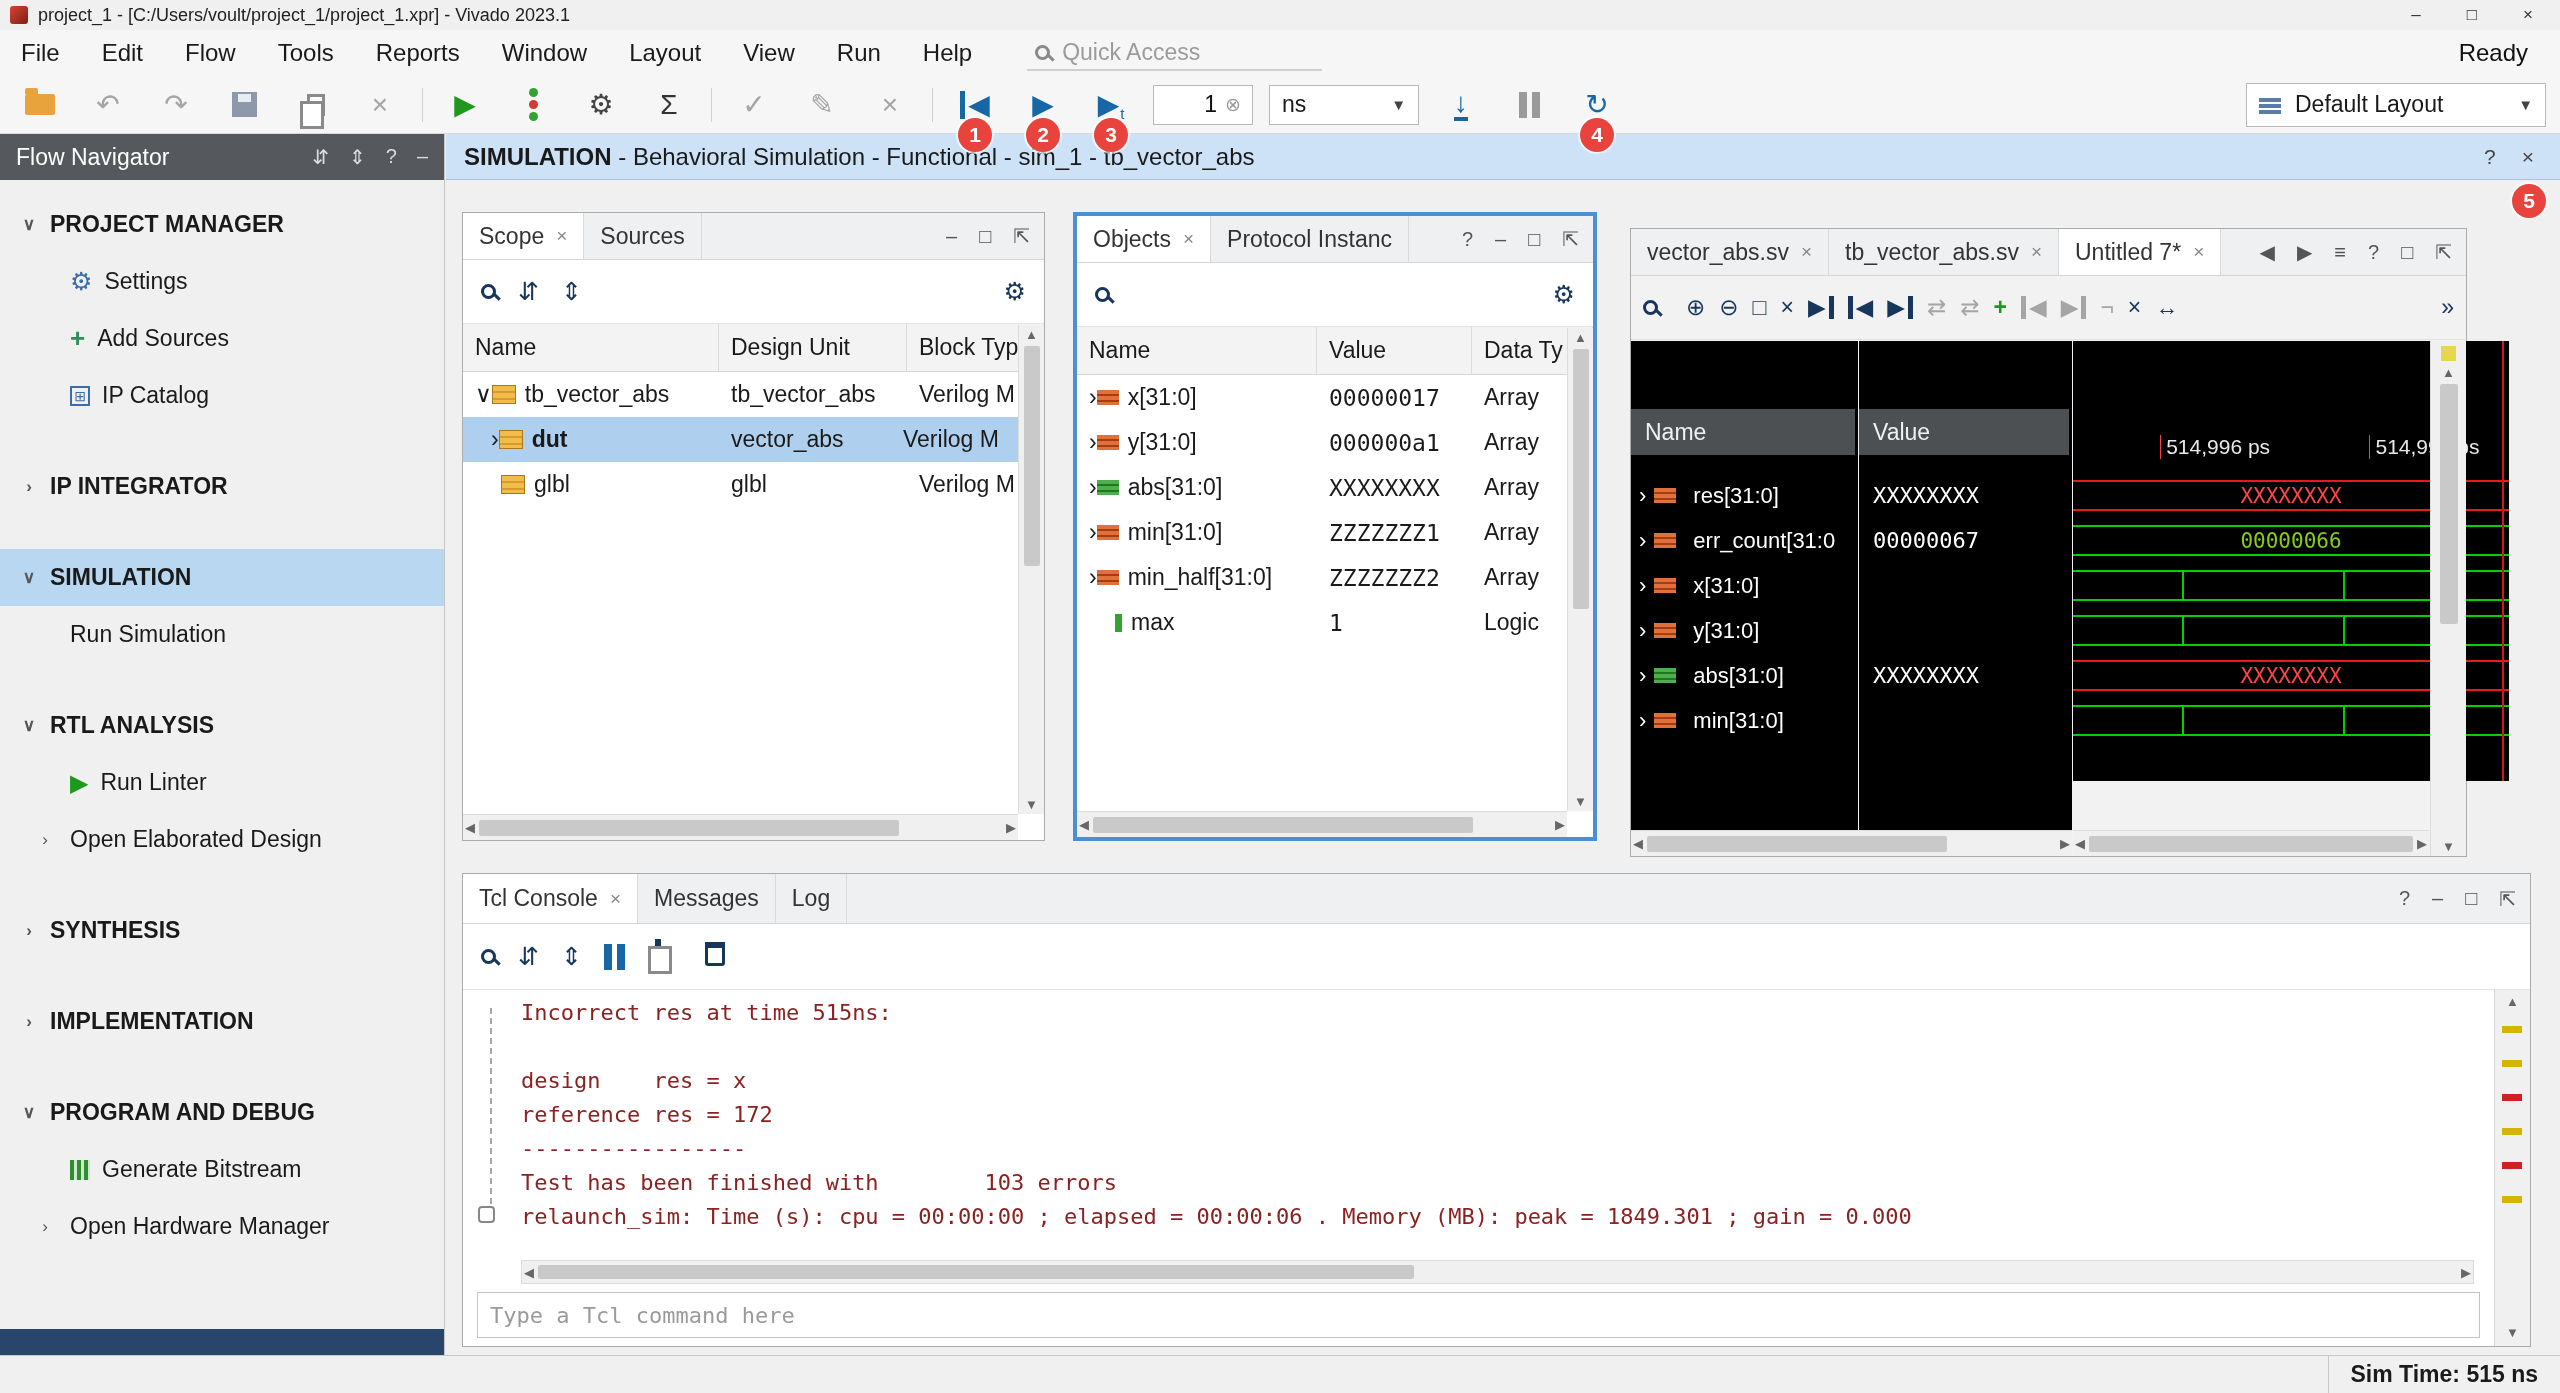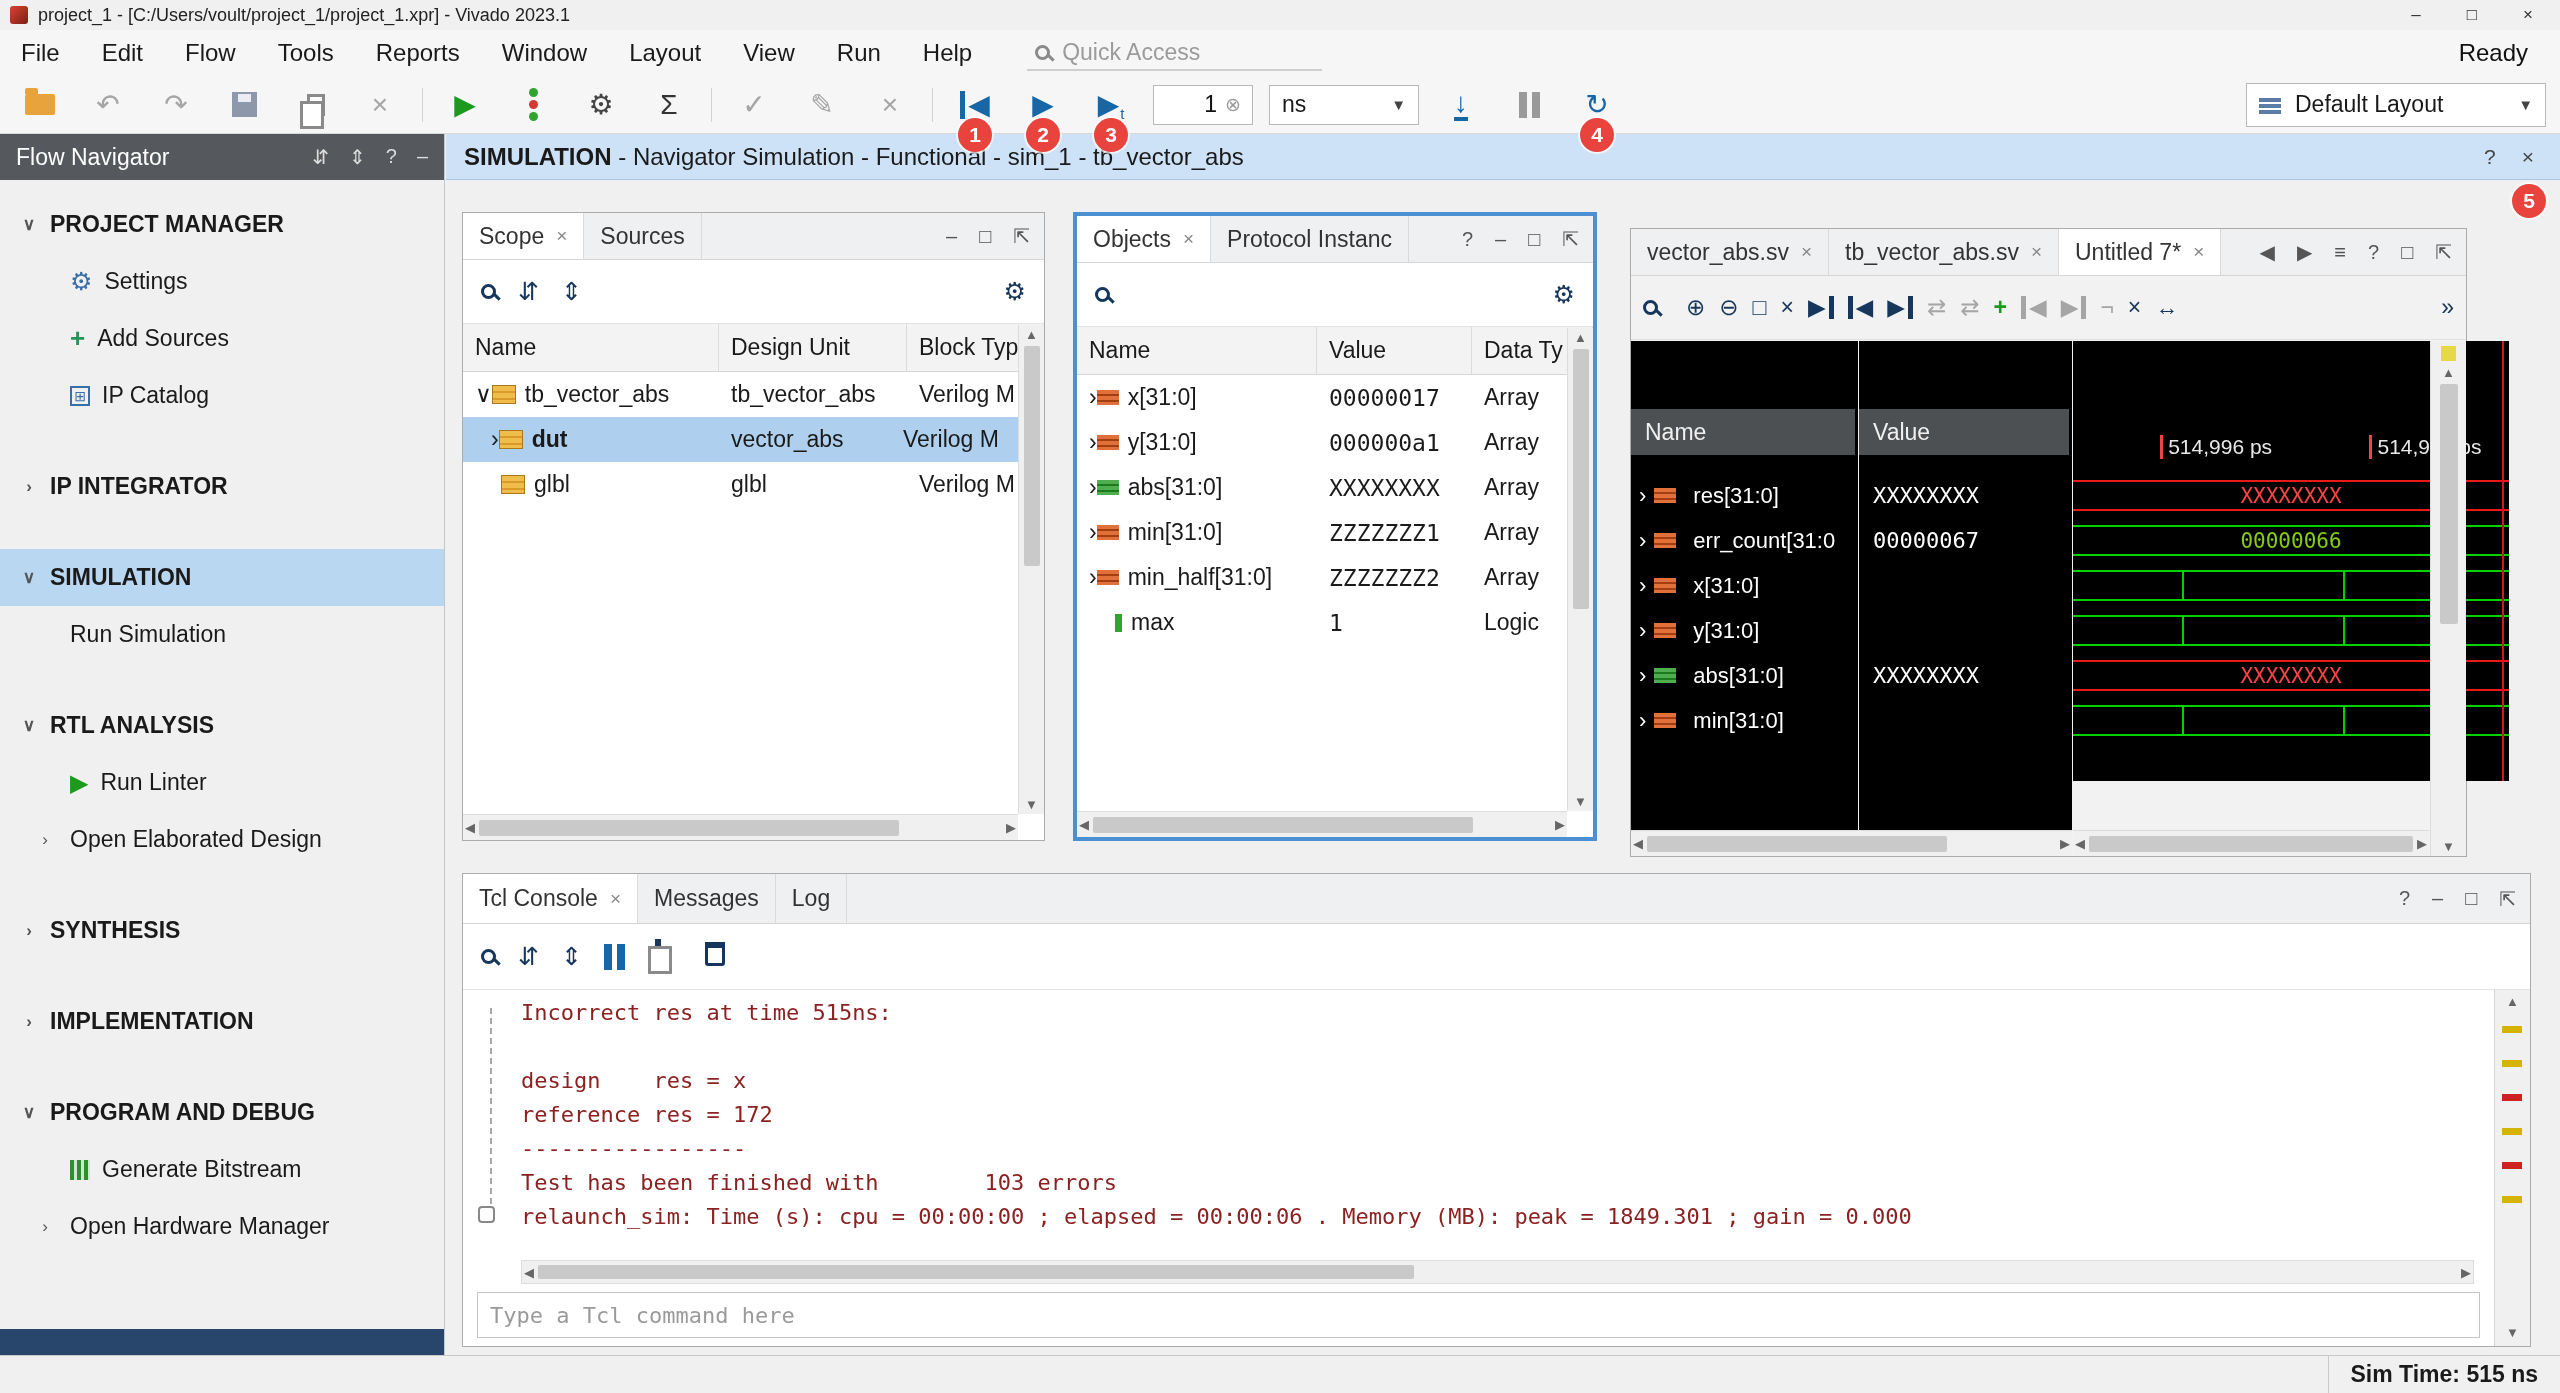--- a/index.html
+++ b/index.html
@@ -104,21 +104,21 @@
 .vscroll{position:absolute;width:26px;background:#f0f0f0;border-left:1px solid #dcdcdc;display:flex;flex-direction:column;align-items:center;gap:4px;padding:2px 0}
 .sarrow{color:#666;font-size:13px;flex:none}
 .sthumb{background:#c9c9c9;border-radius:2px}
 
 
 .wavebody{position:absolute;left:0;right:0;top:112px;bottom:0;background:#f2f2f2}
 .wcol{position:absolute;top:0;background:#000;color:#fff}
 .whead{position:absolute;left:0;right:3px;top:68px;height:46px;background:#4c5052;display:flex;align-items:center;padding-left:14px;font-size:23px;color:#f0f0f0}
 .wrow{position:absolute;left:0;right:0;height:45px;display:flex;align-items:center;gap:8px;padding-left:8px;font-size:22px;white-space:nowrap;overflow:hidden}
 .wcanvas{position:absolute;left:442px;top:0;width:436px;height:440px;background:#000;overflow:hidden}
-.tmark{position:absolute;top:94px;color:#e8e8e8;font-size:21px;border-left:3px solid #ef4444;padding-left:5px}
+.tmark{position:absolute;top:94px;color:#e8e8e8;font-size:21px;border-left:1px solid #ef4444;padding-left:5px}
 .crow{position:absolute;left:0;width:100%;height:45px}
 .bus{position:absolute;left:0;right:0;top:7px;bottom:7px;border-top:2px solid #00cf00;border-bottom:2px solid #00cf00;display:flex;align-items:center;justify-content:center;font-size:21px;color:#84cc16;font-family:"DejaVu Sans Mono",monospace}
 .bus.red{border-color:#e81a1a;color:#ff4545}
 .vtr{position:absolute;top:7px;bottom:7px;width:2px;background:#00cf00}
 .cursorline{position:absolute;top:0;bottom:0;width:2px;background:#cf1a1a;right:5px}
 .ymark{width:15px;height:15px;background:#e6d84a;margin:3px auto 0}
 
 
 .conbody{position:absolute;left:0;right:36px;top:116px;bottom:0;background:#fff}
 .conline{position:absolute;left:58px;right:10px;font-size:22px;line-height:34px;color:#8b2121;white-space:pre;font-family:"DejaVu Sans Mono",monospace}
@@ -308,21 +308,21 @@
       </div>
       <div class="fnitem">
         <span class="chev" style="margin-left:-38px">›</span>
         <span>Open Hardware Manager</span>
       </div>
     </div>
     <div class="fnstrip"></div>
   </div>
 
   <div class="simheader">
-    <span><b>SIMULATION</b><span> - Navigator Simulation - Functional - sim_1 - tb_vector_abs</span></span>
+    <span><b>SIMULATION</b><span> - Behavioral Simulation - Functional - sim_1 - tb_vector_abs</span></span>
     <span class="sp">
       <span>?</span>
       <span>×</span>
     </span>
   </div>
 
   <div class="panel" style="left:462px;top:212px;width:583px;height:629px">
     <div class="ptabs">
       <div class="ptab on">
         <span>Scope</span>

